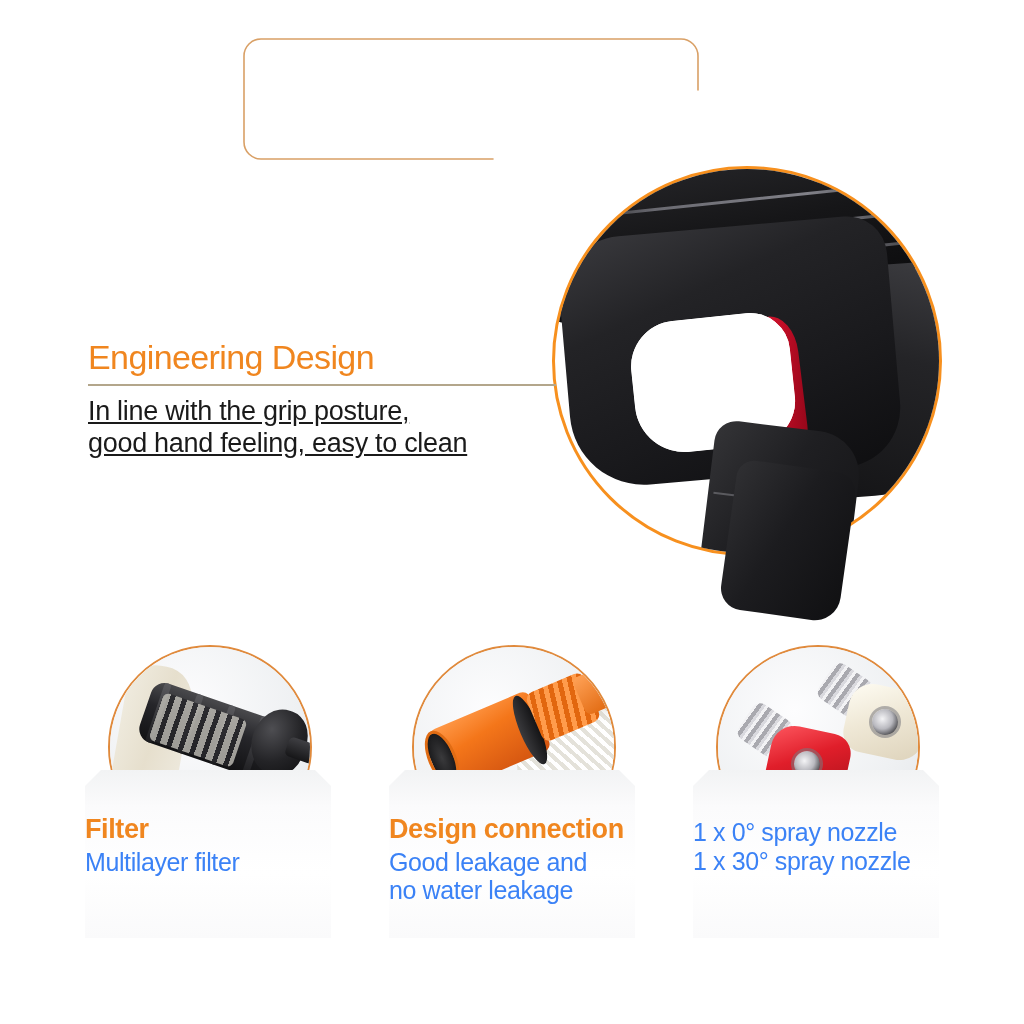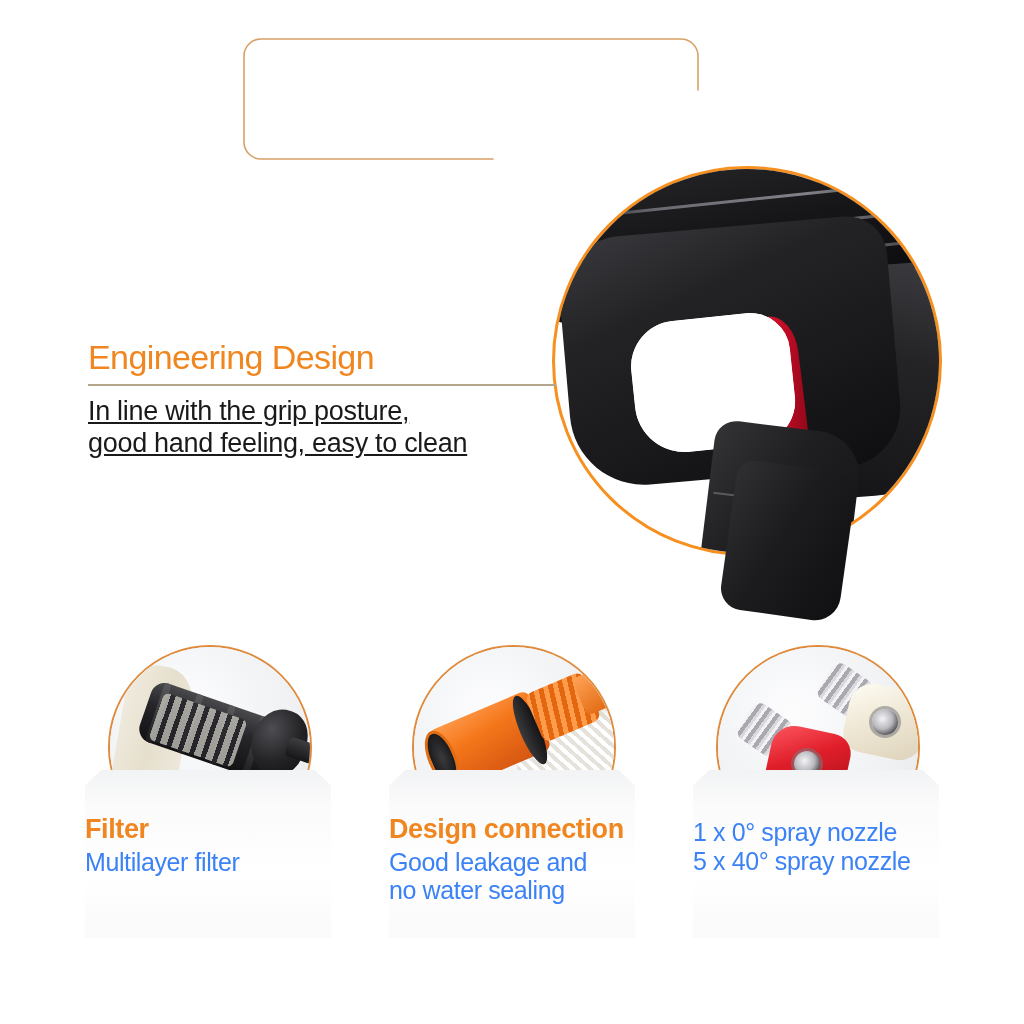--- a/index.html
+++ b/index.html
@@ -475,38 +475,38 @@
         <div id="inlet-oring"></div>
         <div id="inlet-nut"></div>
         <div id="inlet-tip"></div>
       </div>
     </div>
     <div class="card-plaque"></div>
     <div class="card-labels">
       <div class="card-title">Design connection</div>
       <div class="card-desc">
         <div>Good leakage and</div>
-        <div>no water sealing</div>
+        <div>no water leakage</div>
       </div>
     </div>
   </div>
 
   <div class="card">
     <div class="card-circle">
       <div class="card-photo">
         <div class="nozzle-collar" id="nz-white-collar"></div>
         <div class="nozzle-head" id="nz-white-head"></div>
         <div class="nozzle-eye" id="nz-white-eye"></div>
         <div class="nozzle-collar" id="nz-red-collar"></div>
         <div class="nozzle-head" id="nz-red-head"></div>
         <div class="nozzle-eye" id="nz-red-eye"></div>
       </div>
     </div>
     <div class="card-plaque"></div>
     <div class="card-labels">
       <div class="card-desc">
         <div>1 x 0° spray nozzle</div>
-        <div>5 x 40° spray nozzle</div>
+        <div>1 x 30° spray nozzle</div>
       </div>
     </div>
   </div>
 
 </div>
 
 </body></html>

